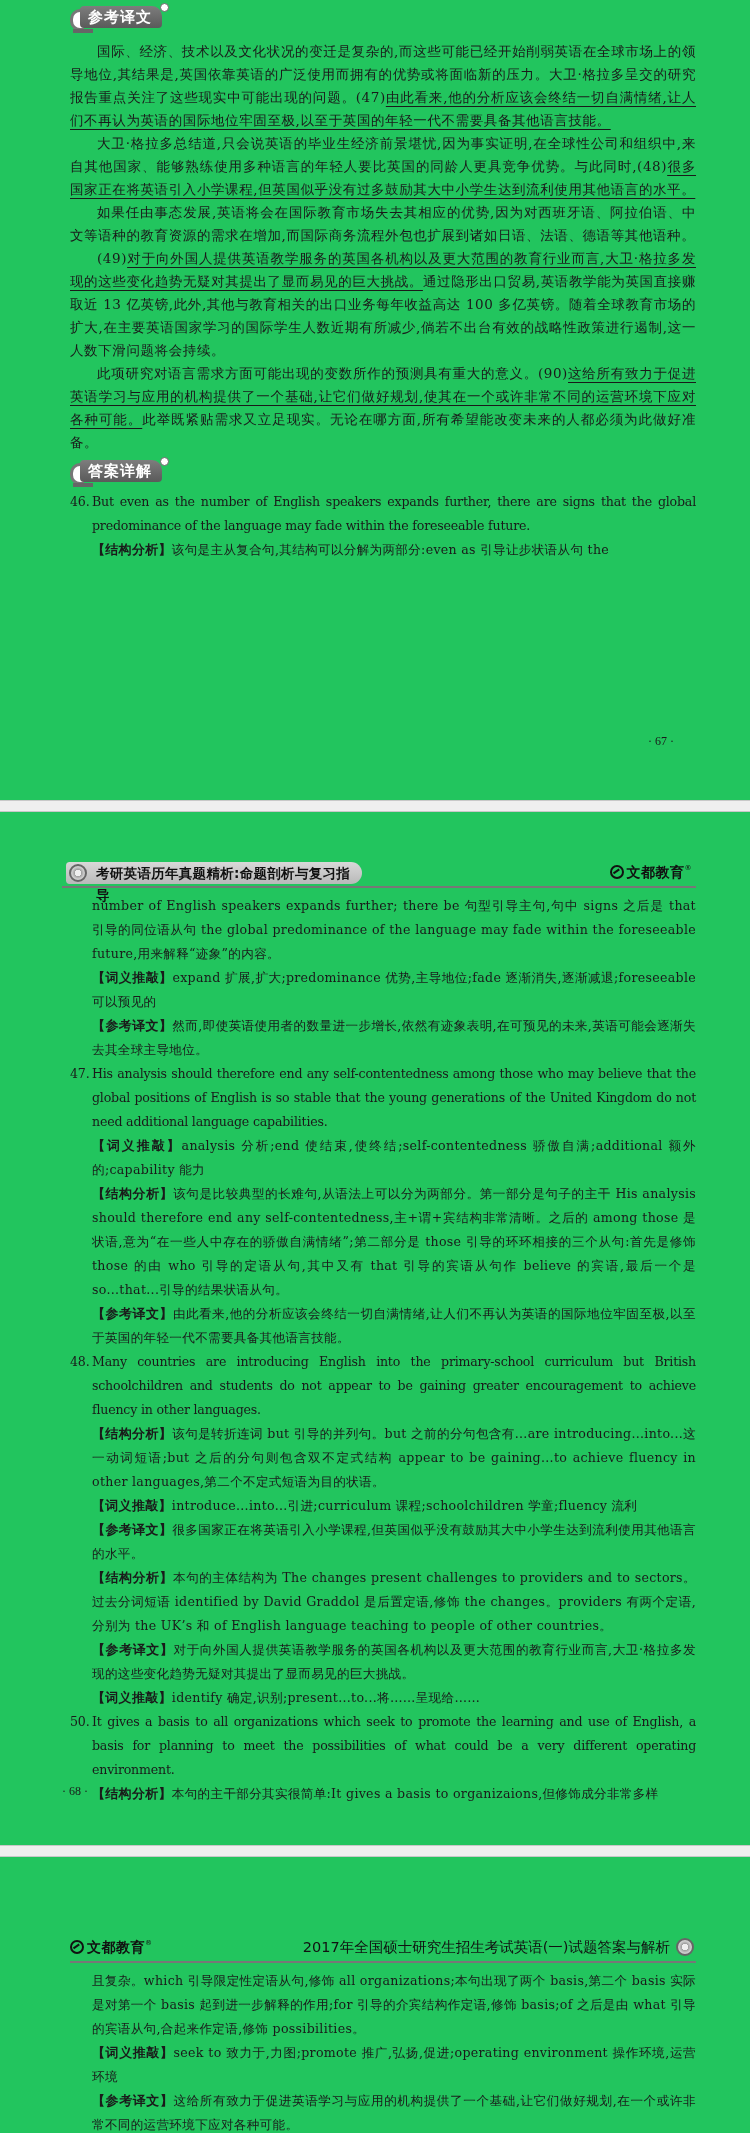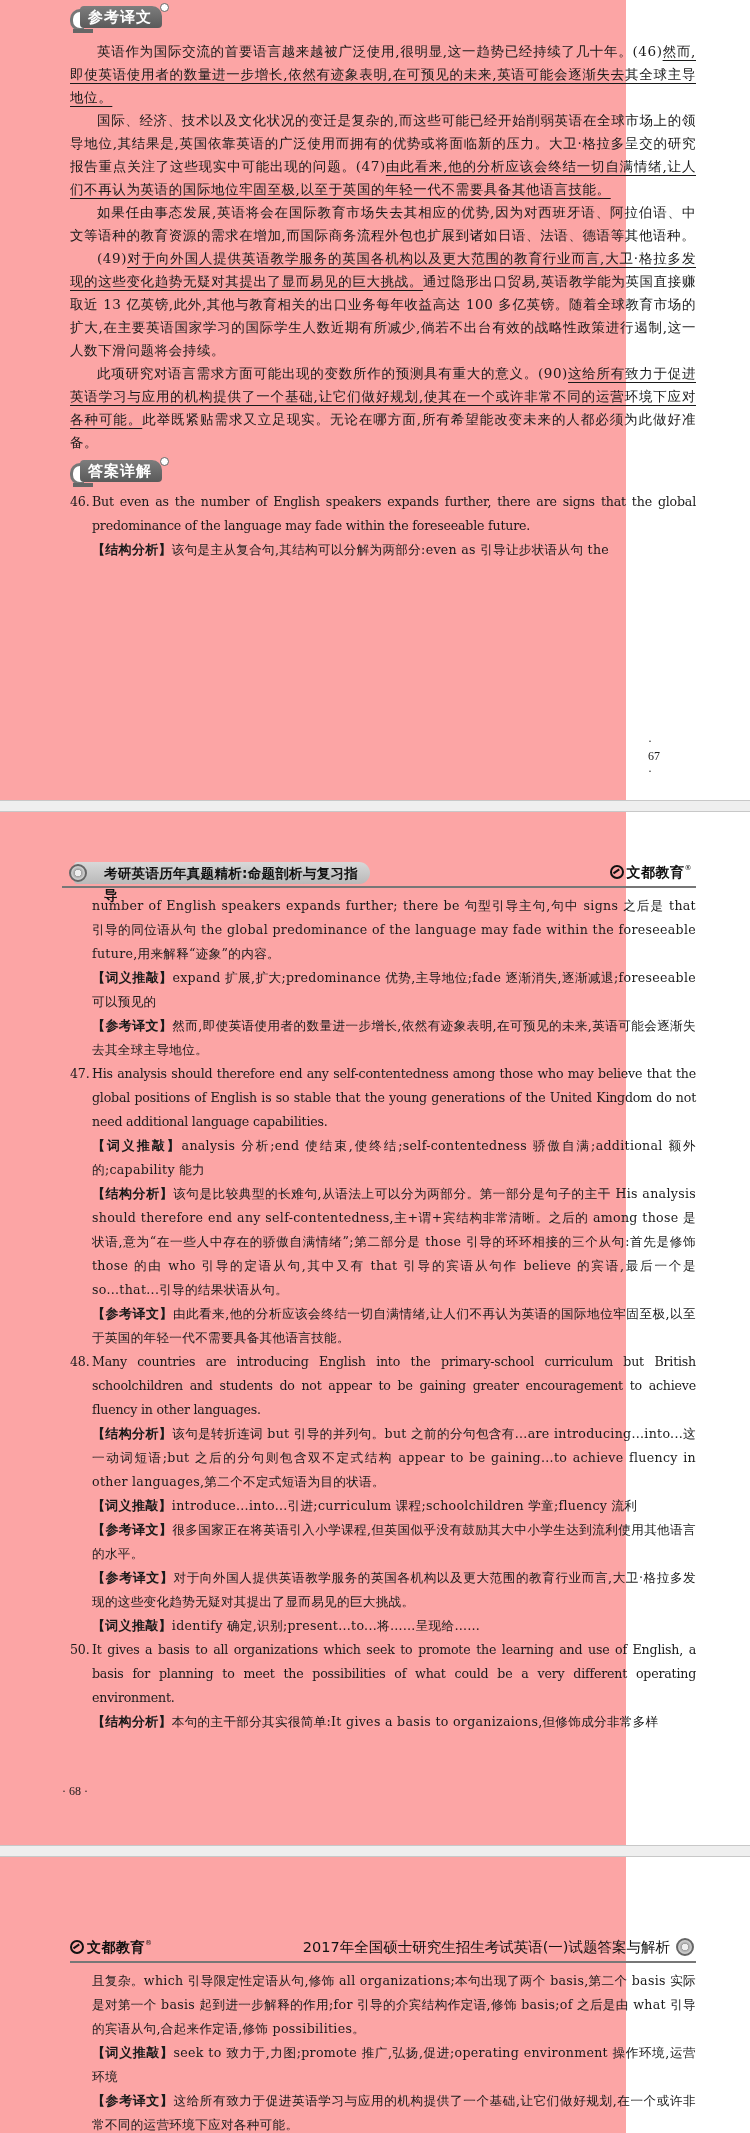--- a/index.html
+++ b/index.html
@@ -1,19 +1,19 @@
 <!DOCTYPE html>
 <html><head>
 <meta charset="utf-8">
 <style>
   * { box-sizing: border-box; margin: 0; padding: 0; }
   html, body { width: 750px; background: #ffffff; }
   body { font-family: "DejaVu Serif", "Liberation Serif", serif; color: #1a1a1a; }
 
-  .page { position: relative; width: 626px; background: #fca5a5; }
+  .page { position: relative; width: 750px; background: #22c55e; }
   .page-1 { height: 800px; }
   .page-2 { height: 1033px; }
   .page-3 { height: 300px; }
 
   .page-gap {
     width: 750px; height: 12px;
     background: #efefef;
     border-top: 1px solid #c8c8c8;
     border-bottom: 1px solid #c8c8c8;
   }
@@ -58,21 +58,21 @@
   .q-block { padding-left: 22px; }
   .tag-line { font-size: 12.6px; line-height: 24px; text-align: justify; letter-spacing: 0.3px; }
   .tag { font-family: Liberation Serif, serif; font-weight: bold; font-size: 13px; margin-top: 38px; }
 
   .page-num { position: absolute; font-size: 12px; font-family: "Liberation Serif", serif; }
 
   
   .run-header { position: absolute; left: 62px; width: 634px; height: 28px; }
   .run-header .rule { position: absolute; left: 0; right: 0; bottom: 0; height: 2px; background: #777; }
   .pill {
-    position: absolute; left: 12px; top: 2px; height: 22px; width: 296px;
+    position: absolute; left: 4px; top: 2px; height: 22px; width: 296px;
     background: linear-gradient(#d8d8d8, #b9b9b9); border-radius: 4px 12px 12px 4px;
     font-family: "DejaVu Sans", sans-serif; font-weight: bold; font-size: 13.5px; color: #111;
     line-height: 22px; padding-left: 30px; letter-spacing: 0.3px;
   }
   .seal {
     position: absolute; width: 18px; height: 18px; border-radius: 50%;
     border: 2px solid #666; background: radial-gradient(#eee 30%, #999 31%, #ccc 60%);
   }
   .brand {
     position: absolute; font-family: "DejaVu Sans", sans-serif; font-weight: bold;
@@ -95,22 +95,22 @@
 <div class="page page-1">
   <div class="content" style="top:6px;">
     <div class="ribbon">
       <span class="curl"></span>
       <span class="tail"></span>
       <span class="label">参考译文</span>
       <span class="dot"></span>
     </div>
     <div style="height:8px"></div>
 
-    <p class="cn-para"><span>英语作为国际交流的首要语言越来越被广泛使用,很明显,这一趋势已经持续了几十年。(46)</span><span class="ul">然而,即使英语使用者的数量进一步增长,依然有迹象表明,在可预见的未来,英语可能会逐渐失去其全球主导地位。</span></p>
     <p class="cn-para"><span>国际、经济、技术以及文化状况的变迁是复杂的,而这些可能已经开始削弱英语在全球市场上的领导地位,其结果是,英国依靠英语的广泛使用而拥有的优势或将面临新的压力。大卫·格拉多呈交的研究报告重点关注了这些现实中可能出现的问题。(47)</span><span class="ul">由此看来,他的分析应该会终结一切自满情绪,让人们不再认为英语的国际地位牢固至极,以至于英国的年轻一代不需要具备其他语言技能。</span></p>
+    <p class="cn-para"><span>大卫·格拉多总结道,只会说英语的毕业生经济前景堪忧,因为事实证明,在全球性公司和组织中,来自其他国家、能够熟练使用多种语言的年轻人要比英国的同龄人更具竞争优势。与此同时,(48)</span><span class="ul">很多国家正在将英语引入小学课程,但英国似乎没有过多鼓励其大中小学生达到流利使用其他语言的水平。</span></p>
     <p class="cn-para"><span>如果任由事态发展,英语将会在国际教育市场失去其相应的优势,因为对西班牙语、阿拉伯语、中文等语种的教育资源的需求在增加,而国际商务流程外包也扩展到诸如日语、法语、德语等其他语种。</span></p>
     <p class="cn-para"><span>(49)</span><span class="ul">对于向外国人提供英语教学服务的英国各机构以及更大范围的教育行业而言,大卫·格拉多发现的这些变化趋势无疑对其提出了显而易见的巨大挑战。</span><span>通过隐形出口贸易,英语教学能为英国直接赚取近 13 亿英镑,此外,其他与教育相关的出口业务每年收益高达 100 多亿英镑。随着全球教育市场的扩大,在主要英语国家学习的国际学生人数近期有所减少,倘若不出台有效的战略性政策进行遏制,这一人数下滑问题将会持续。</span></p>
     <p class="cn-para"><span>此项研究对语言需求方面可能出现的变数所作的预测具有重大的意义。(90)</span><span class="ul">这给所有致力于促进英语学习与应用的机构提供了一个基础,让它们做好规划,使其在一个或许非常不同的运营环境下应对各种可能。</span><span>此举既紧贴需求又立足现实。无论在哪方面,所有希望能改变未来的人都必须为此做好准备。</span></p>
 
     <div style="height:6px"></div>
     <div class="ribbon">
       <span class="curl"></span>
       <span class="tail"></span>
       <span class="label">答案详解</span>
       <span class="dot"></span>
@@ -149,20 +149,21 @@
     </div>
 
     <div class="q-block">
       <p class="q"><span class="num">48.</span><span>Many countries are introducing English into the primary-school curriculum but British schoolchildren and students do not appear to be gaining greater encouragement to achieve fluency in other languages.</span></p>
       <p class="tag-line"><span class="tag">【结构分析】</span><span>该句是转折连词 but 引导的并列句。but 之前的分句包含有...are introducing...into...这一动词短语;but 之后的分句则包含双不定式结构 appear to be gaining...to achieve fluency in other languages,第二个不定式短语为目的状语。</span></p>
       <p class="tag-line"><span class="tag">【词义推敲】</span><span>introduce...into...引进;curriculum 课程;schoolchildren 学童;fluency 流利</span></p>
       <p class="tag-line"><span class="tag">【参考译文】</span><span>很多国家正在将英语引入小学课程,但英国似乎没有鼓励其大中小学生达到流利使用其他语言的水平。</span></p>
     </div>
 
     <div class="q-block">
+      <p class="tag-line"><span class="tag">【结构分析】</span><span>本句的主体结构为 The changes present challenges to providers and to sectors。过去分词短语 identified by David Graddol 是后置定语,修饰 the changes。providers 有两个定语,分别为 the UK’s 和 of English language teaching to people of other countries。</span></p>
       <p class="tag-line"><span class="tag">【参考译文】</span><span>对于向外国人提供英语教学服务的英国各机构以及更大范围的教育行业而言,大卫·格拉多发现的这些变化趋势无疑对其提出了显而易见的巨大挑战。</span></p>
       <p class="tag-line"><span class="tag">【词义推敲】</span><span>identify 确定,识别;present...to...将……呈现给……</span></p>
     </div>
 
     <div class="q-block">
       <p class="q"><span class="num">50.</span><span>It gives a basis to all organizations which seek to promote the learning and use of English, a basis for planning to meet the possibilities of what could be a very different operating environment.</span></p>
       <p class="tag-line"><span class="tag">【结构分析】</span><span>本句的主干部分其实很简单:It gives a basis to organizaions,但修饰成分非常多样</span></p>
     </div>
   </div>
   <div class="page-num" style="left:62px; top:972px;">· 68 ·</div>

